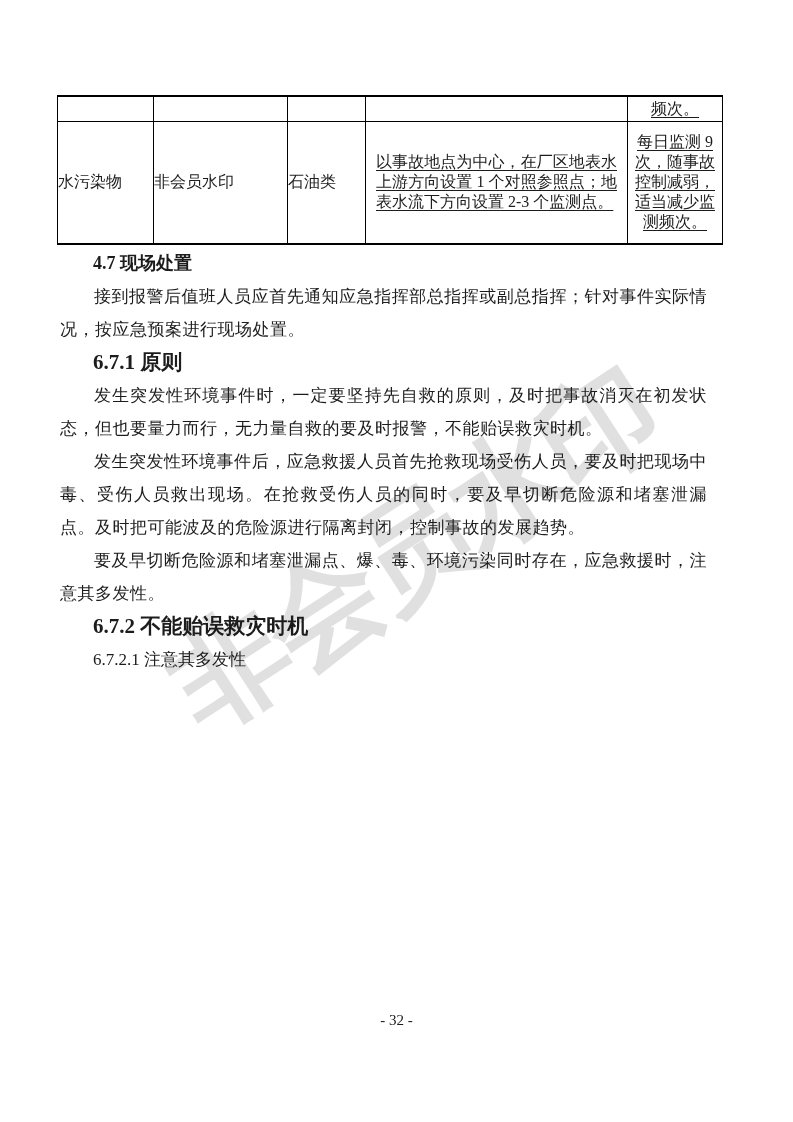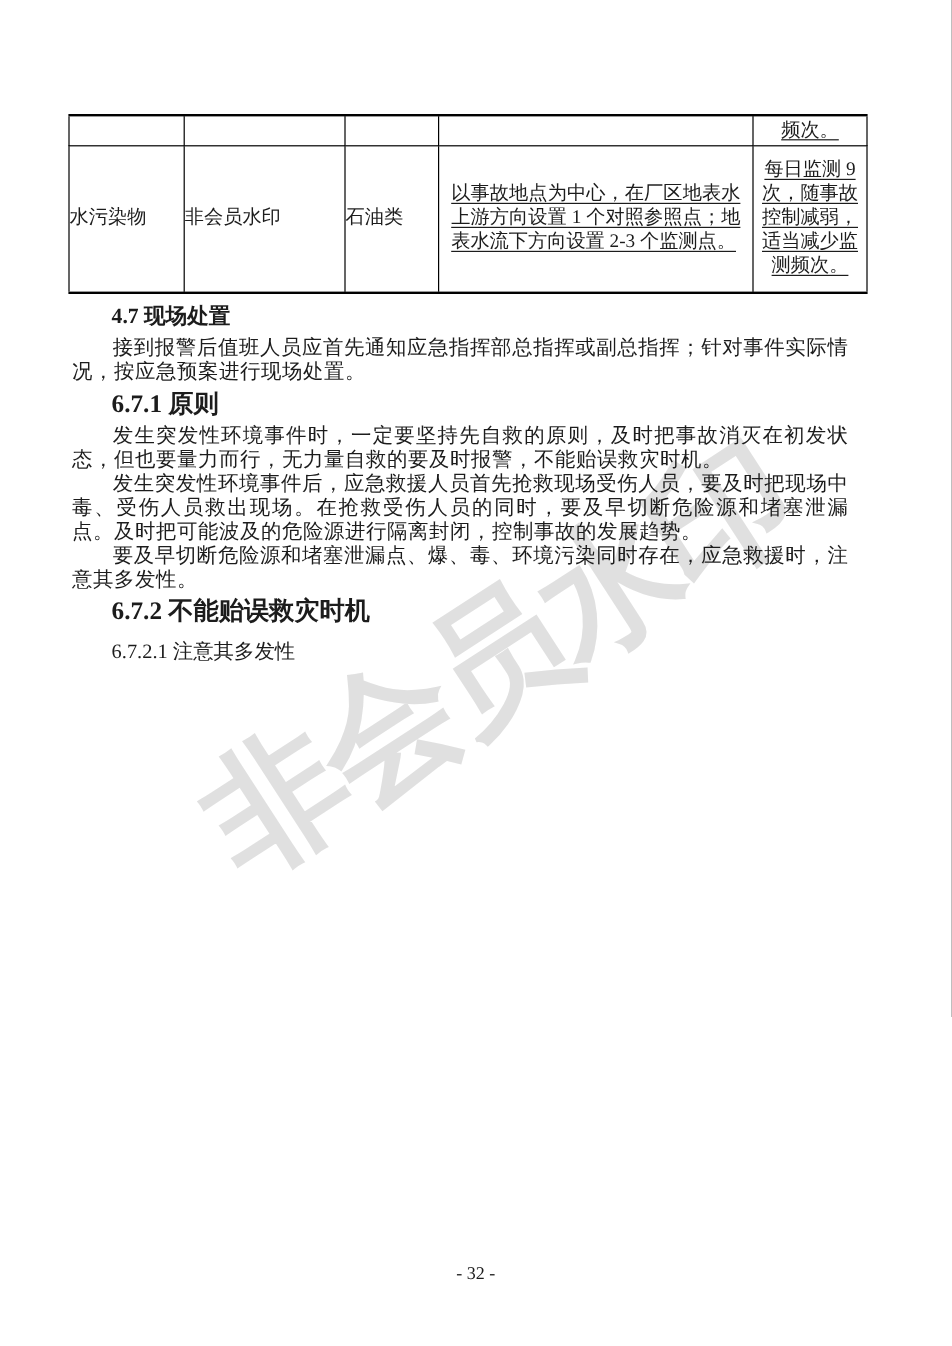--- a/index.html
+++ b/index.html
@@ -85,29 +85,29 @@
     margin-left:33px;
   }
   .h-plain {
     font-size:17px; font-weight:normal;
     line-height:33px;
     margin-left:33px;
   }
   .para {
     font-size:17px;
     letter-spacing:0.5px;
-    line-height:20px;
+    line-height:33px;
     text-align:justify;
     text-indent:2em;
   }
   
   .page-number {
     position:absolute;
     left:0; right:0;
-    top:1054px;
+    top:1012px;
     text-align:center;
     font-size:15px;
     color:#1c1c1c;
     z-index:1;
   }
 </style>
 </head>
 <body>
 
 <div class="page">

